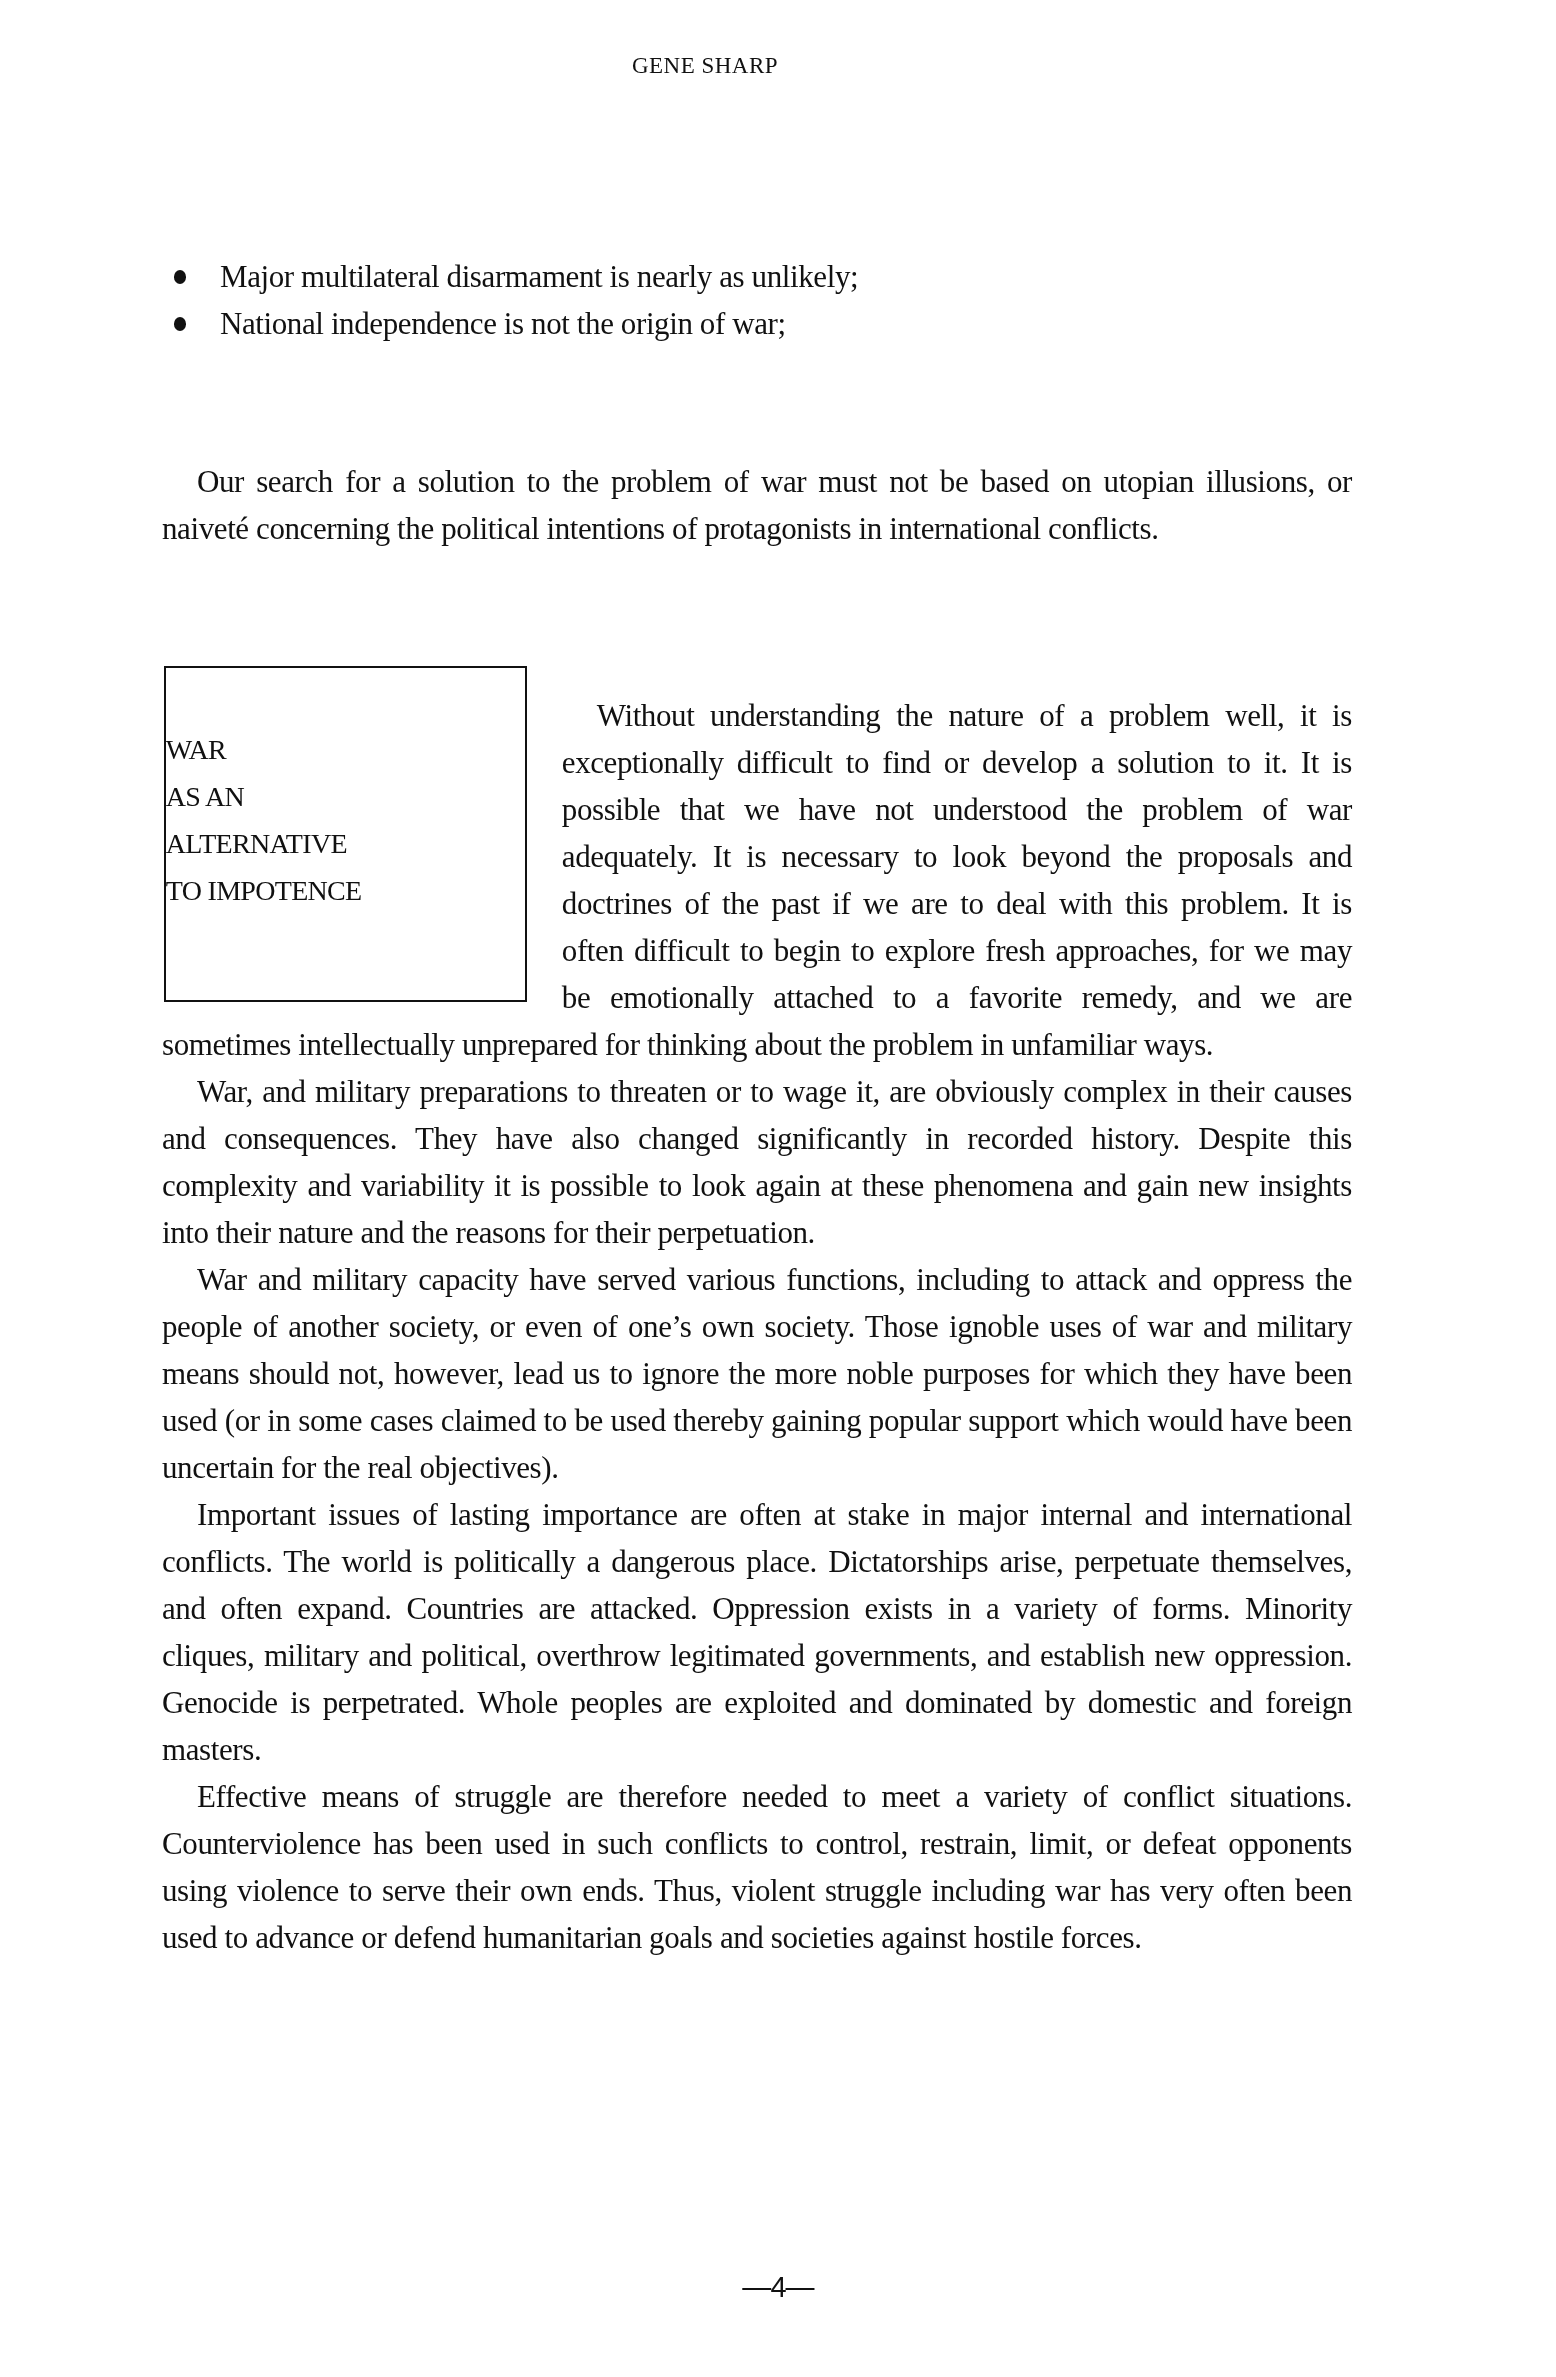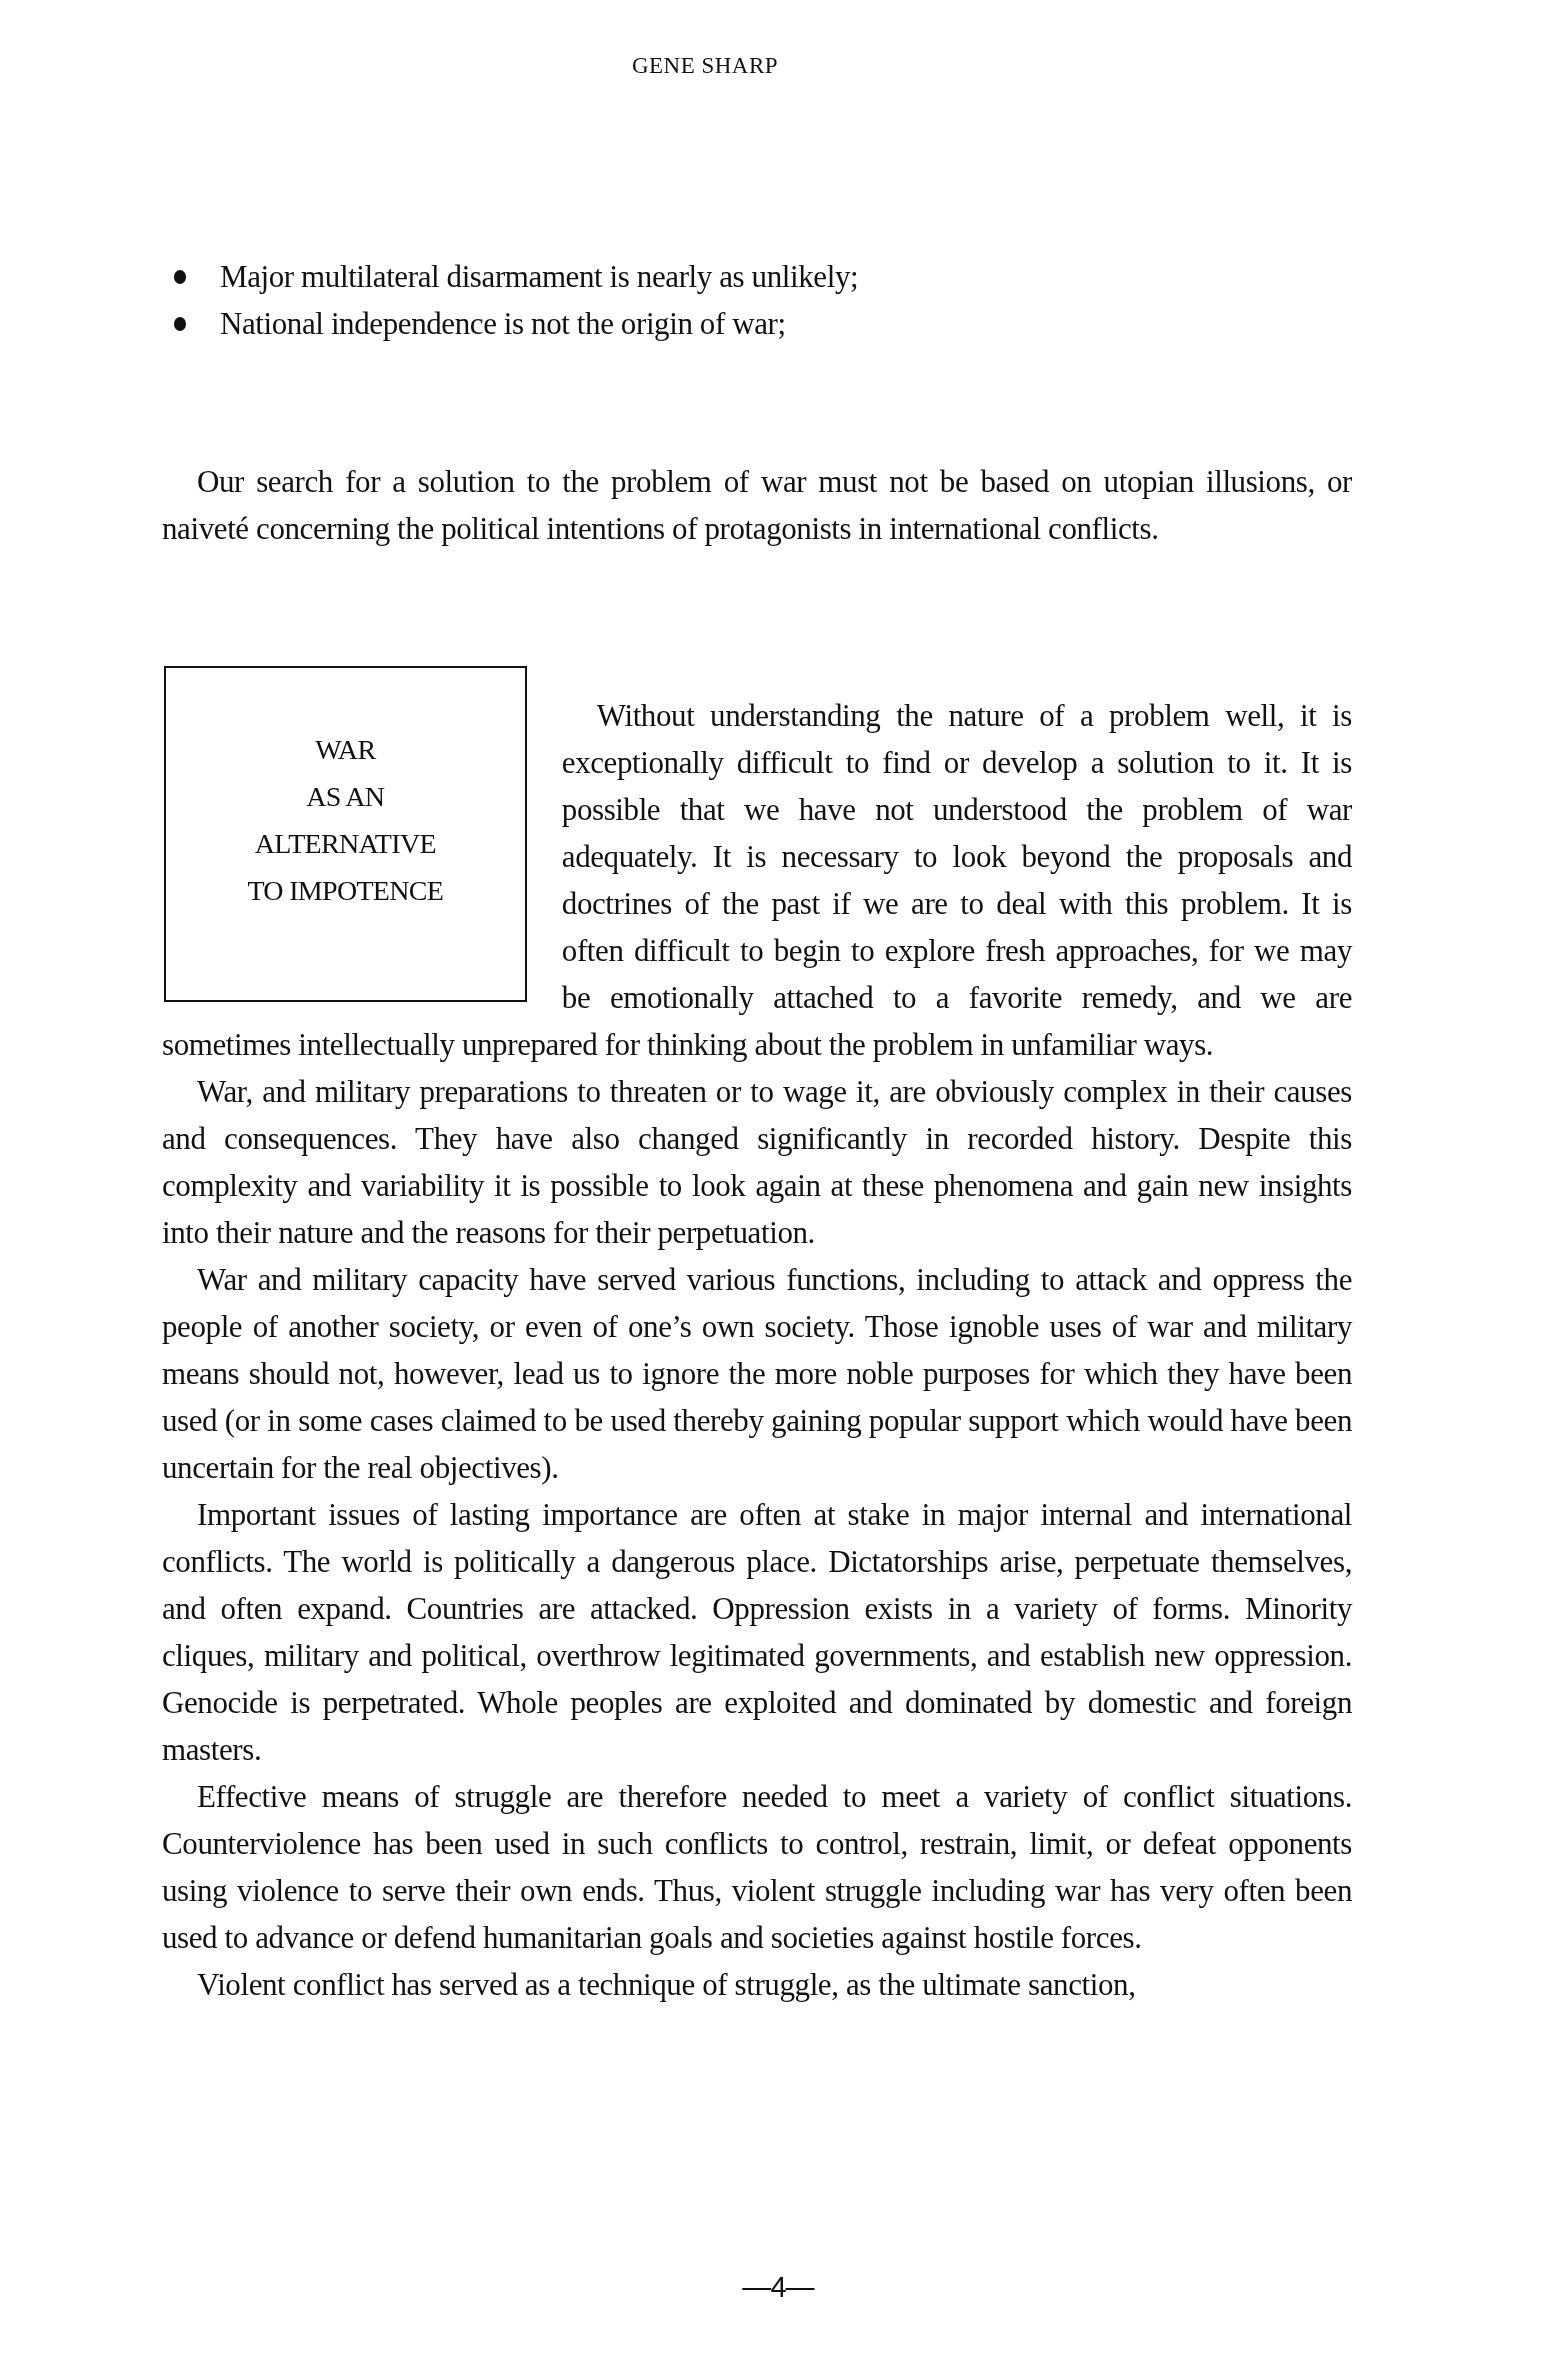--- a/index.html
+++ b/index.html
@@ -21,21 +21,21 @@
     position: absolute; left: 0; top: 17.3px; width: 12px; height: 13.7px; border-radius: 50%;
     background: #111;
   }
   p { margin: 0; text-align: justify; text-align-last: left; }
   p.indent { text-indent: 35px; }
   .para-our { top: 458px; }
   .boxwrap { top: 692px; }
   .sidebox {
     float: left; width: 363px; height: 336px; border: 2.7px solid #111;
     margin: -26.5px 35px 0 1.8px; box-sizing: border-box;
-    display: flex; flex-direction: column; align-items: center; justify-content: flex-start;
+    display: flex; flex-direction: column; align-items: flex-start; justify-content: flex-start;
     padding-top: 58px;
   }
   .sidebox span { display: block; font-size: 28px; line-height: 47px; letter-spacing: -0.7px; text-align: center; }
   .page-number {
     position: absolute; top: 2271px; left: 0; width: 1556px; text-align: center;
     font-family: "Liberation Sans", "DejaVu Sans", sans-serif; font-size: 29px; letter-spacing: -0.9px;
   }
 </style>
 </head>
 <body>
@@ -62,17 +62,16 @@
     <span>WAR</span>
     <span>AS AN</span>
     <span>ALTERNATIVE</span>
     <span>TO IMPOTENCE</span>
   </div>
   <p class="indent">Without understanding the nature of a problem well, it is exceptionally difficult to find or develop a solution to it. It is possible that we have not understood the problem of war adequately. It is necessary to look beyond the proposals and doctrines of the past if we are to deal with this problem. It is often difficult to begin to explore fresh approaches, for we may be emotionally attached to a favorite remedy, and we are sometimes intellectually unprepared for thinking about the problem in unfamiliar ways.</p>
   <p class="indent">War, and military preparations to threaten or to wage it, are obviously complex in their causes and consequences. They have also changed significantly in recorded history. Despite this complexity and variability it is possible to look again at these phenomena and gain new insights into their nature and the reasons for their perpetuation.</p>
   <p class="indent">War and military capacity have served various functions, including to attack and oppress the people of another society, or even of one’s own society. Those ignoble uses of war and military means should not, however, lead us to ignore the more noble purposes for which they have been used (or in some cases claimed to be used thereby gaining popular support which would have been uncertain for the real objectives).</p>
   <p class="indent">Important issues of lasting importance are often at stake in major internal and international conflicts. The world is politically a dangerous place. Dictatorships arise, perpetuate themselves, and often expand. Countries are attacked. Oppression exists in a variety of forms. Minority cliques, military and political, overthrow legitimated governments, and establish new oppression. Genocide is perpetrated. Whole peoples are exploited and dominated by domestic and foreign masters.</p>
   <p class="indent">Effective means of struggle are therefore needed to meet a variety of conflict situations. Counterviolence has been used in such conflicts to control, restrain, limit, or defeat opponents using violence to serve their own ends. Thus, violent struggle including war has very often been used to advance or defend humanitarian goals and societies against hostile forces.</p>
-  <p class="indent">Violent conflict has served as a technique of struggle, as the ultimate sanction,</p>
 </div>
 
 <div class="page-number">—4—</div>
 
 
 </body></html>

